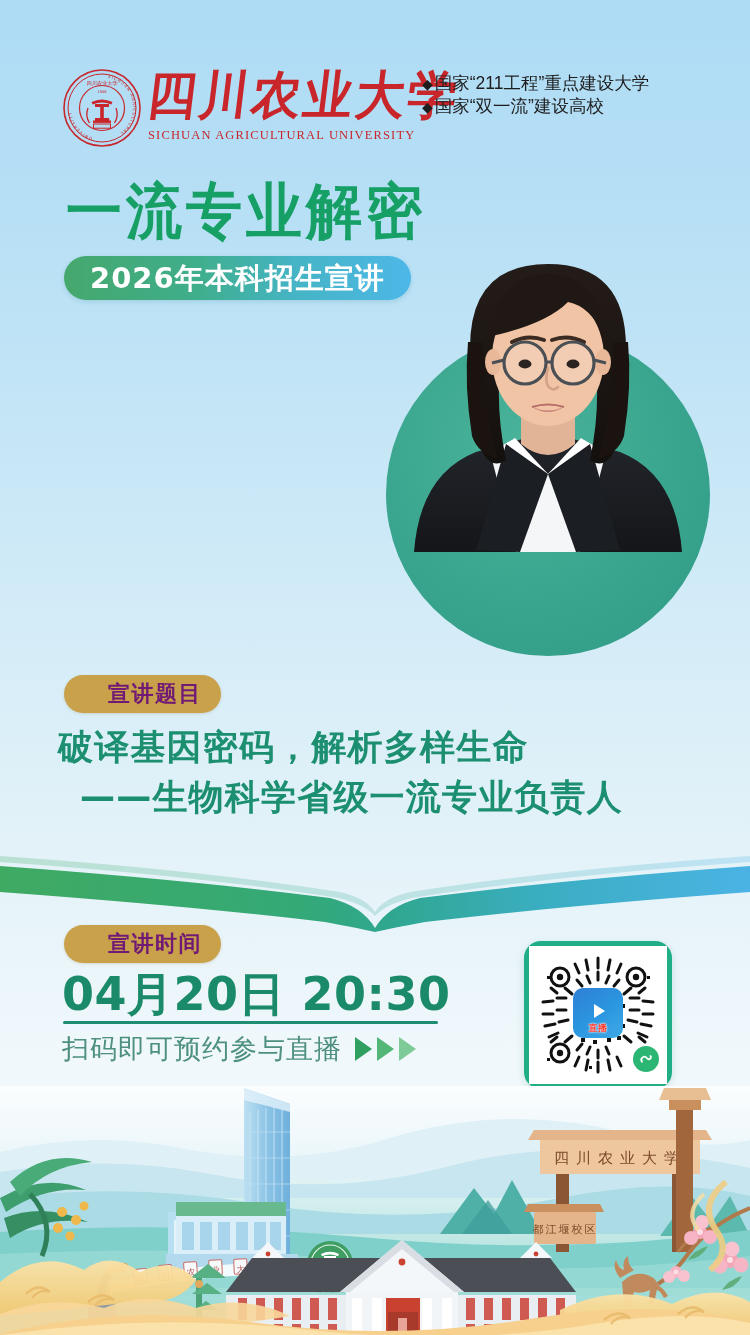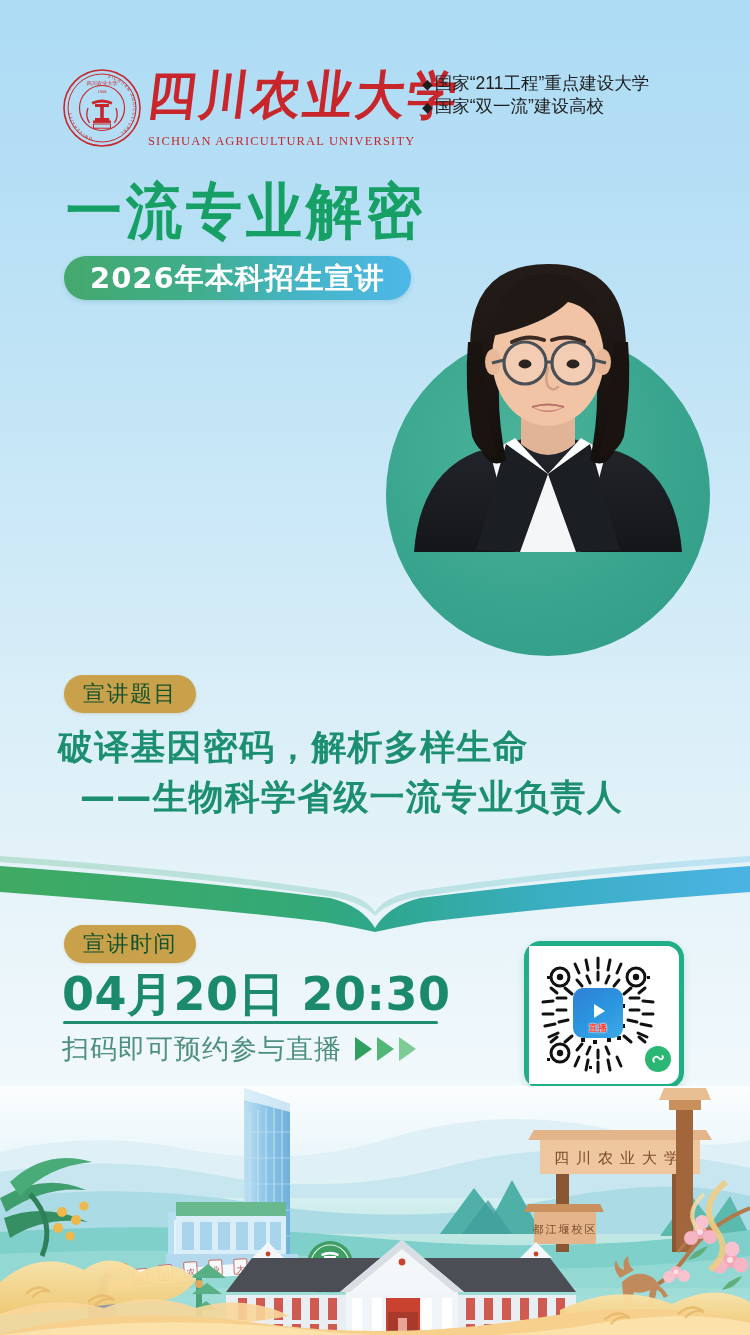--- a/index.html
+++ b/index.html
@@ -38,21 +38,21 @@
   .logo-cn {
     font-family:"DejaVu Serif","Liberation Serif",serif;
     font-size:49px; font-weight:700; color:#c8262b;
     letter-spacing:3px; line-height:58px;
     transform:skewX(-7deg) scaleY(1.06);
     white-space:nowrap;
   }
   .logo-en {
     font-family:"Liberation Serif","DejaVu Serif",serif;
     font-size:12.5px; color:#c8262b; letter-spacing:1.15px;
-    margin-top:10px; white-space:nowrap;
+    margin-top:4px; white-space:nowrap;
   }
   .accred { position:absolute; left:422px; top:14px; }
   .accred-line {
     font-size:17.5px; color:#1d1d1d; line-height:22px; white-space:nowrap;
     font-family:Liberation Sans, sans-serif;
   }
   .accred-line .dia { font-size:14px; margin-right:2px; }
 
   
   .title-cn {
@@ -108,23 +108,24 @@
   }
 
   
   .badge {
     display:inline-flex; align-items:center; justify-content:center;
     height:38px; padding:0 19px; border-radius:19px;
     background:#c9a14a;
     box-shadow:0 1px 3px rgba(150,110,40,.22);
   }
   .badge-text {
-    font-size:22px; font-weight:400; color:#14532d; letter-spacing:1.5px;
+    font-size:22px; font-weight:700; color:#701a75; letter-spacing:1.5px;
     line-height:38px; white-space:nowrap;
     font-family:"DejaVu Sans","Liberation Sans",sans-serif;
+    margin-left:25px;
   }
   .topic-badge { position:absolute; left:64px; top:675px; }
   .topic-lines { position:absolute; left:58px; top:722px; width:660px; }
   .topic-line {
     font-size:35px; font-weight:700; color:#1b8f6f; letter-spacing:1.2px;
     line-height:50px; white-space:nowrap;
     font-family:"DejaVu Sans","Liberation Sans",sans-serif;
   }
   .topic-line.indent { padding-left:22px; }
 
@@ -152,21 +153,21 @@
     font-family:"DejaVu Sans","Liberation Sans",sans-serif;
   }
   .arrows { display:flex; align-items:center; margin-left:13px; gap:5px; }
   .arr { width:0; height:0; border-top:12px solid transparent; border-bottom:12px solid transparent; }
   .arr.a1 { border-left:17px solid #2fa05f; }
   .arr.a2 { border-left:17px solid #52b776; }
   .arr.a3 { border-left:17px solid #7fcb98; }
 
   
   .qr-outer {
-    position:absolute; left:524px; top:941px; width:160px; height:148px;
+    position:absolute; left:524px; top:941px; width:148px; height:148px;
     border:5px solid #1fae86; border-radius:17px; background:#ffffff;
     box-shadow:0 3px 8px rgba(30,130,105,.18);
   }
   .qr-inner { position:absolute; left:0; top:0; width:138px; height:138px; }
   .qr-center {
     position:absolute; left:44px; top:42px; width:50px; height:50px;
     border-radius:10px;
     background:linear-gradient(145deg,#2f7fd6 0%,#2b97e0 55%,#3fa9e6 100%);
     display:flex; align-items:center; justify-content:center;
     flex-direction:column;

